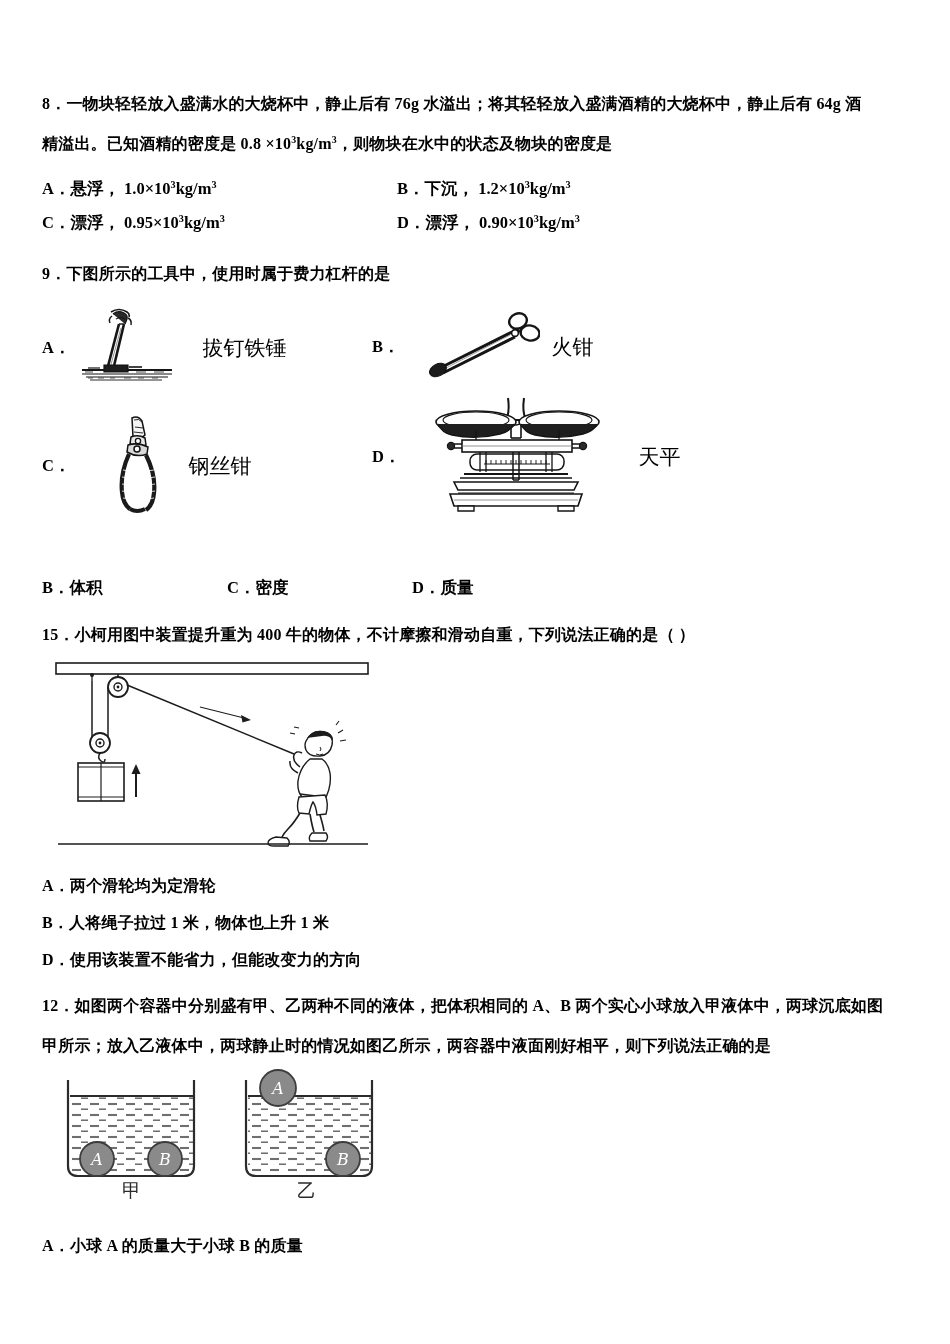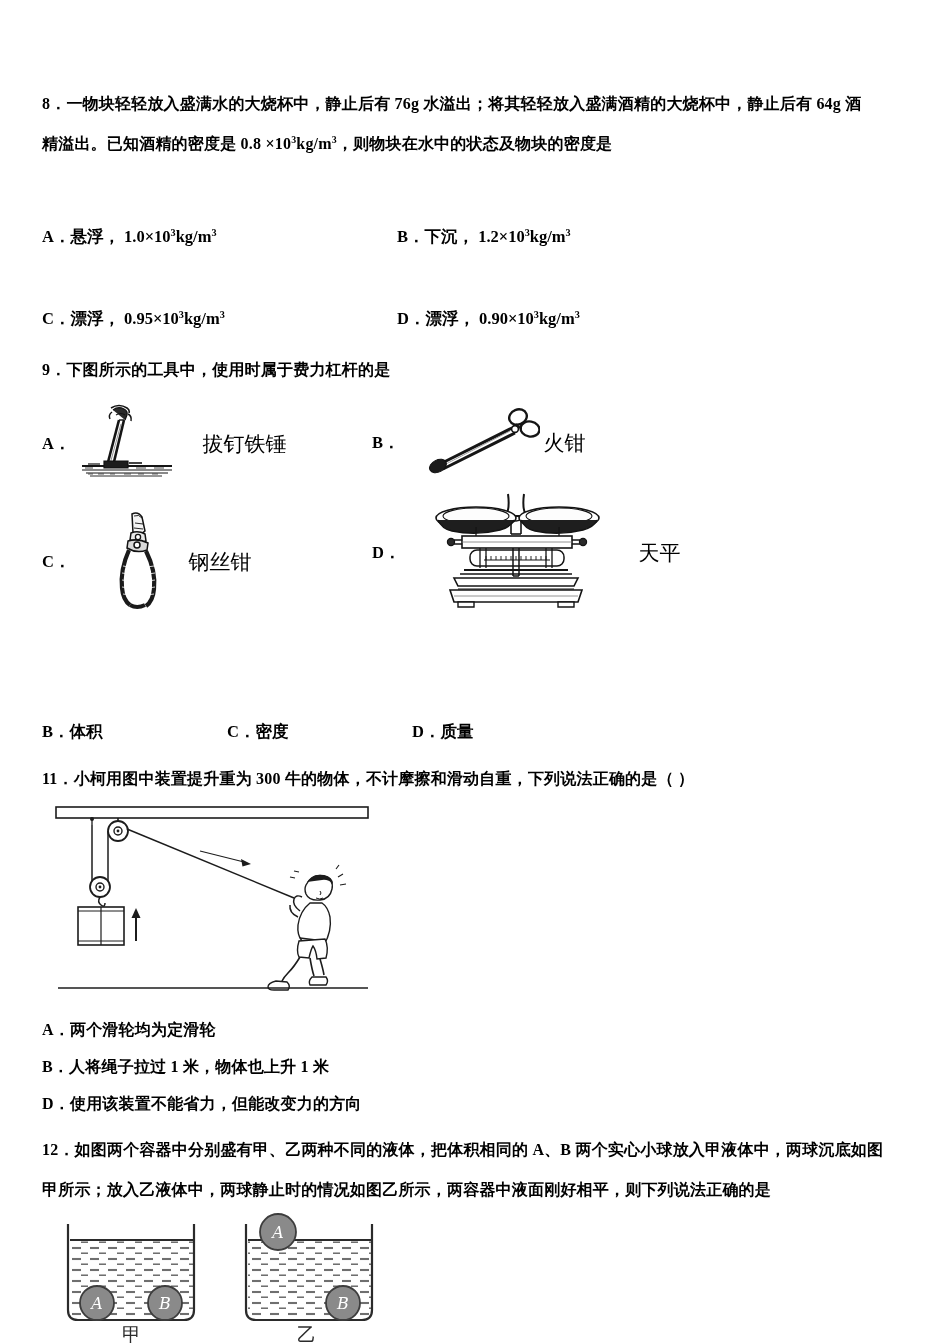--- a/index.html
+++ b/index.html
@@ -35,21 +35,20 @@
     line-height: 40px;
     letter-spacing: 0.2px;
     white-space: nowrap;
   }
 
   .opt-row {
     display: flex;
     line-height: 34px;
     font-size: 16.5px;
     font-weight: bold;
-    margin-top: 48px;
   }
   .opt { white-space: nowrap; }
 
   sup {
     font-size: 0.62em;
     vertical-align: super;
     line-height: 0;
   }
 
   .sp-8 { height: 8px; }
@@ -177,21 +176,21 @@
               <ellipse cx="18" cy="58" rx="9" ry="6" transform="rotate(-27 18 58)" fill="#1b1b1b" stroke="#111" stroke-width="1"></ellipse>
 
               <circle cx="95" cy="21" r="3.4" fill="#fff" stroke="#111" stroke-width="1.6"></circle>
 
               <ellipse cx="98" cy="9" rx="9" ry="7.5" transform="rotate(-22 98 9)" stroke-width="2.4"></ellipse>
               <ellipse cx="110" cy="21" rx="9.5" ry="7.5" transform="rotate(10 110 21)" stroke-width="2.4"></ellipse>
               <path d="M96 16 q3 4 6 4" stroke-width="2"></path>
             </g>
           </svg>
         </span>
-        <span class="tool-label" style="margin-left:4px;">火钳</span>
+        <span class="tool-label" style="margin-left:12px;">火钳</span>
       </div>
 
       <div class="tool-cell" style="left:0px; top:120px;">
         <span class="tool-letter">C．</span>
         <span class="tool-art" style="margin-left:34px;">
           <svg width="56" height="100" viewBox="0 0 56 100">
             <g stroke="#121212" fill="none">
 
               <path d="M22 4 q6 -3 10 3 l3 14 q-5 5 -12 2 Z" fill="#f4f4f4" stroke-width="1.5"></path>
               <path d="M24 6 q5 -2 8 2" stroke-width="0.9"></path>
@@ -284,21 +283,21 @@
     <div class="opt-row" style="line-height:38px">
       <div class="opt" style="width:185px"><span>B．</span><span>体积</span></div>
       <div class="opt" style="width:185px"><span>C．</span><span>密度</span></div>
       <div class="opt"><span>D．</span><span>质量</span></div>
     </div>
   </div>
 
   <div class="sp-8"></div>
 
   <div>
-    <div class="qline">11．小柯用图中装置提升重为 300 牛的物体，不计摩擦和滑动自重，下列说法正确的是（  ）</div>
+    <div class="qline">15．小柯用图中装置提升重为 400 牛的物体，不计摩擦和滑动自重，下列说法正确的是（  ）</div>
 
     <div class="pulley-fig">
       <svg width="330" height="200" viewBox="0 0 330 200">
         <g stroke="#1c1c1c" fill="none">
 
           <rect x="8" y="8" width="312" height="11" fill="#ffffff" stroke-width="1.6"></rect>
 
           <path d="M44 19 L44 26" stroke-width="1.3"></path>
           <circle cx="44" cy="20" r="2" fill="#1c1c1c" stroke="none"></circle>
 

